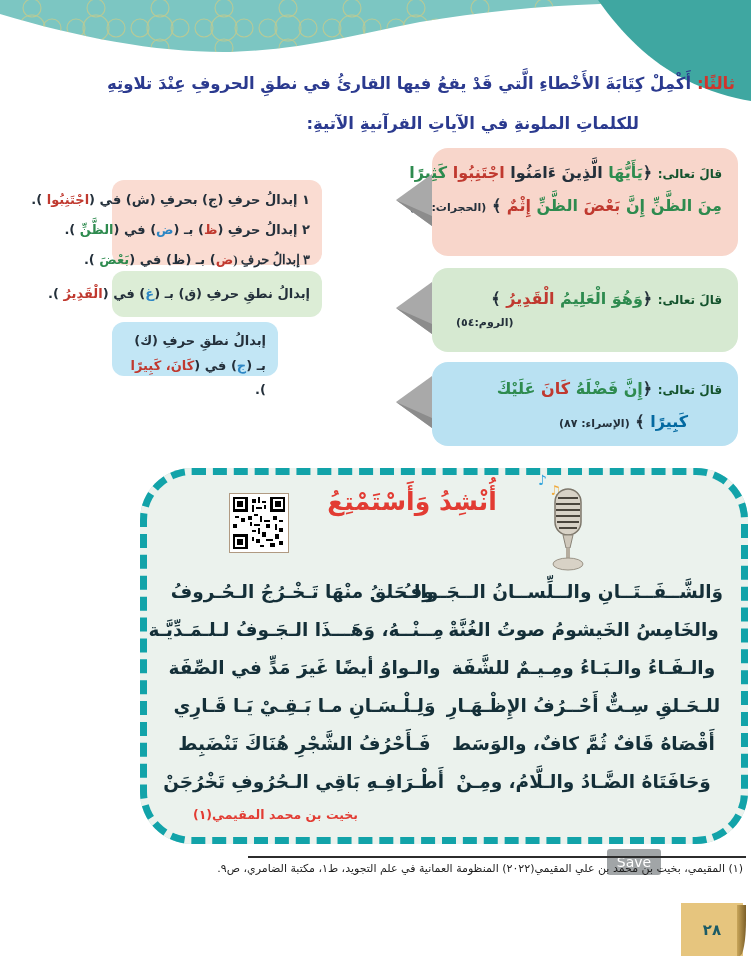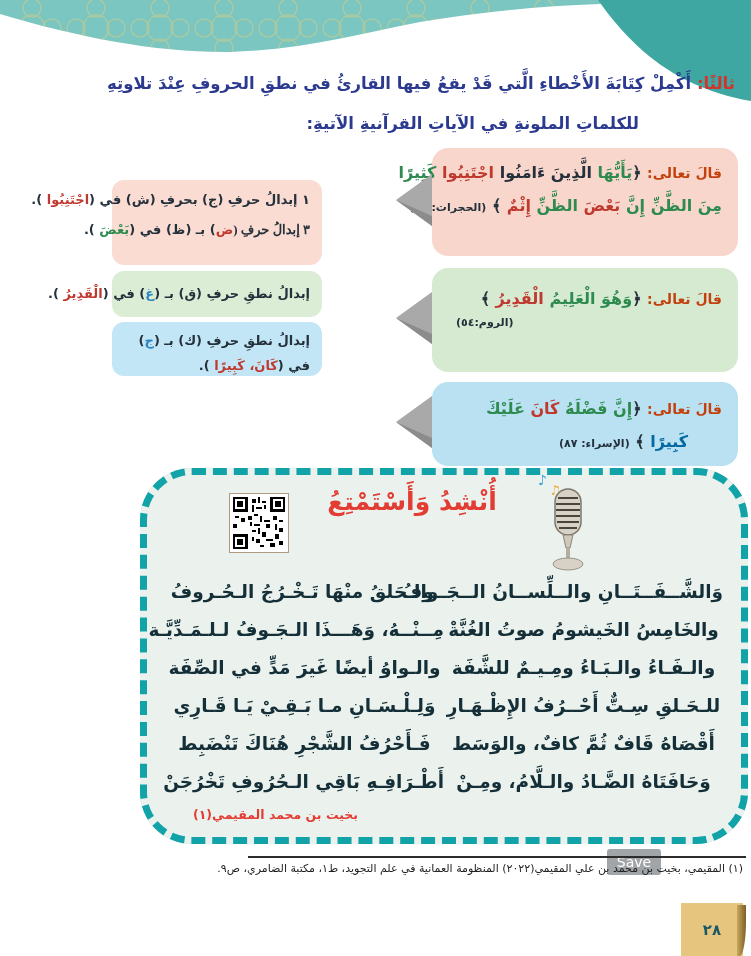--- a/index.html
+++ b/index.html
@@ -19,38 +19,38 @@
   }
   .heading .sec{color:#d0342c;}
   .heading .l2{display:block;padding-right:96px;}
   
   .vboxes{position:absolute;top:148px;left:432px;width:306px;}
   .vbox{
     position:relative;border-radius:16px;box-sizing:border-box;
     padding:9px 16px 6px;text-align:right;direction:rtl;
   }
   .vbox.pink{background:#f8d6cb;height:108px;margin-bottom:12px;}
-  .vbox.green{background:#d6e9d1;height:104px;margin-bottom:10px;}
+  .vbox.green{background:#d6e9d1;height:84px;margin-bottom:10px;}
   .vbox.blue{background:#b9e1f2;height:84px;padding-left:32px;}
   .arrow{position:absolute;left:-38px;top:50%;transform:translateY(-50%);}
   .vline{font-size:16px;font-weight:bold;line-height:2.05;white-space:nowrap;}
-  .intro{color:#c2410c;font-size:14px;}
+  .intro{color:#14532d;font-size:12px;}
   .ref{color:#24303b;font-size:11px;font-weight:bold;}
   .ref-left{display:block;text-align:left;font-size:11px;font-weight:bold;color:#24303b;padding-left:8px;}
   .indent2{padding-right:34px;}
   
   .abox{
     position:absolute;border-radius:12px;box-sizing:border-box;
     background:#fadcd2;padding:5px 12px;font-size:13px;font-weight:bold;
     color:#24303b;text-align:right;direction:rtl;
   }
   .abox .aline{line-height:2.3;white-space:nowrap;}
   .abox.a-pink{left:112px;top:180px;width:210px;height:85px;background:#fadcd2;}
   .abox.a-green{left:112px;top:271px;width:210px;height:46px;background:#dcedd6;display:flex;align-items:center;}
-  .abox.a-blue{left:112px;top:322px;width:210px;height:54px;background:#c2e6f5;padding-top:7px;}
+  .abox.a-blue{left:112px;top:322px;width:166px;height:54px;background:#c2e6f5;padding-top:7px;}
   .abox.a-blue .aline{line-height:1.9;white-space:normal;}
   
   .n-outer{position:absolute;left:140px;top:468px;width:608px;height:376px;border-radius:52px;background:#a6dad7;}
   .n-inner{width:100%;height:100%;box-sizing:border-box;border:7px dashed #12a3a9;border-radius:52px;background:#ebf2ed;position:relative;}
   .qr{position:absolute;left:82px;top:18px;width:60px;height:60px;background:#fff;border:1px solid #b09a82;padding:3px;box-sizing:border-box;}
   .n-title{
     position:absolute;left:150px;top:12px;width:230px;text-align:center;
     color:#e23c33;font-size:25px;font-weight:bold;
   }
   .mic{position:absolute;left:386px;top:-4px;}
@@ -153,20 +153,21 @@
     </div>
     <div class="vline indent2">
       <span><span style="color: #0369a1;">كَبِيرًا </span><span style="color: rgb(36, 48, 59);">﴾ </span></span><span class="ref">(الإسراء: ٨٧)</span>
     </div>
   </div>
 
 </div>
 
 <div class="abox a-pink">
   <div class="aline"><span style="color: rgb(36, 48, 59);">١  إبدالُ حرفِ (ج) بحرفِ (ش) في (</span><span style="color: rgb(192, 57, 47);">اجْتَنِبُوا</span><span style="color: rgb(36, 48, 59);"> ).</span></div>
+  <div class="aline"><span style="color: rgb(36, 48, 59);">٢  إبدالُ حرفِ (</span><span style="color: rgb(192, 57, 47);">ظ</span><span style="color: rgb(36, 48, 59);">) بـ (</span><span style="color: rgb(45, 134, 196);">ض</span><span style="color: rgb(36, 48, 59);">) في (</span><span style="color: rgb(46, 139, 79);">الظَّنِّ</span><span style="color: rgb(36, 48, 59);"> ).</span></div>
   <div class="aline"><span style="color: rgb(36, 48, 59); font-family: Liberation Serif, serif;">٣  إبدالُ حرفِ (</span><span style="color: rgb(192, 57, 47);">ض</span><span style="color: rgb(36, 48, 59);">) بـ (</span><span style="color: rgb(36, 48, 59);">ظ</span><span style="color: rgb(36, 48, 59);">) في (</span><span style="color: rgb(46, 139, 79);">بَعْضَ</span><span style="color: rgb(36, 48, 59);"> ).</span></div>
 </div>
 <div class="abox a-green">
   <div class="aline"><span style="color: rgb(36, 48, 59);">إبدالُ نطقِ حرفِ (ق) بـ (</span><span style="color: rgb(45, 134, 196);">غ</span><span style="color: rgb(36, 48, 59);">) في (</span><span style="color: rgb(192, 57, 47);">الْقَدِيرُ</span><span style="color: rgb(36, 48, 59);"> ).</span></div>
 </div>
 <div class="abox a-blue">
   <div class="aline"><span style="color: rgb(36, 48, 59);">إبدالُ نطقِ حرفِ (ك) بـ (</span><span style="color: rgb(45, 134, 196);">ج</span><span style="color: rgb(36, 48, 59);">) في (</span><span style="color: rgb(192, 57, 47);">كَانَ، كَبِيرًا</span><span style="color: rgb(36, 48, 59);"> ).</span></div>
 </div>
 
 <div class="n-outer">

